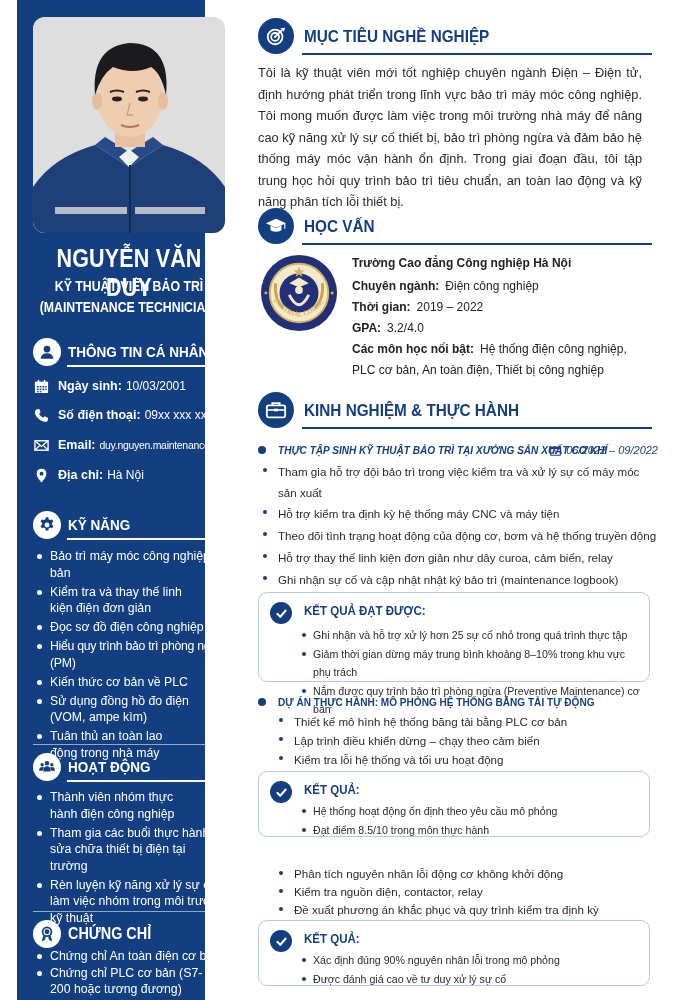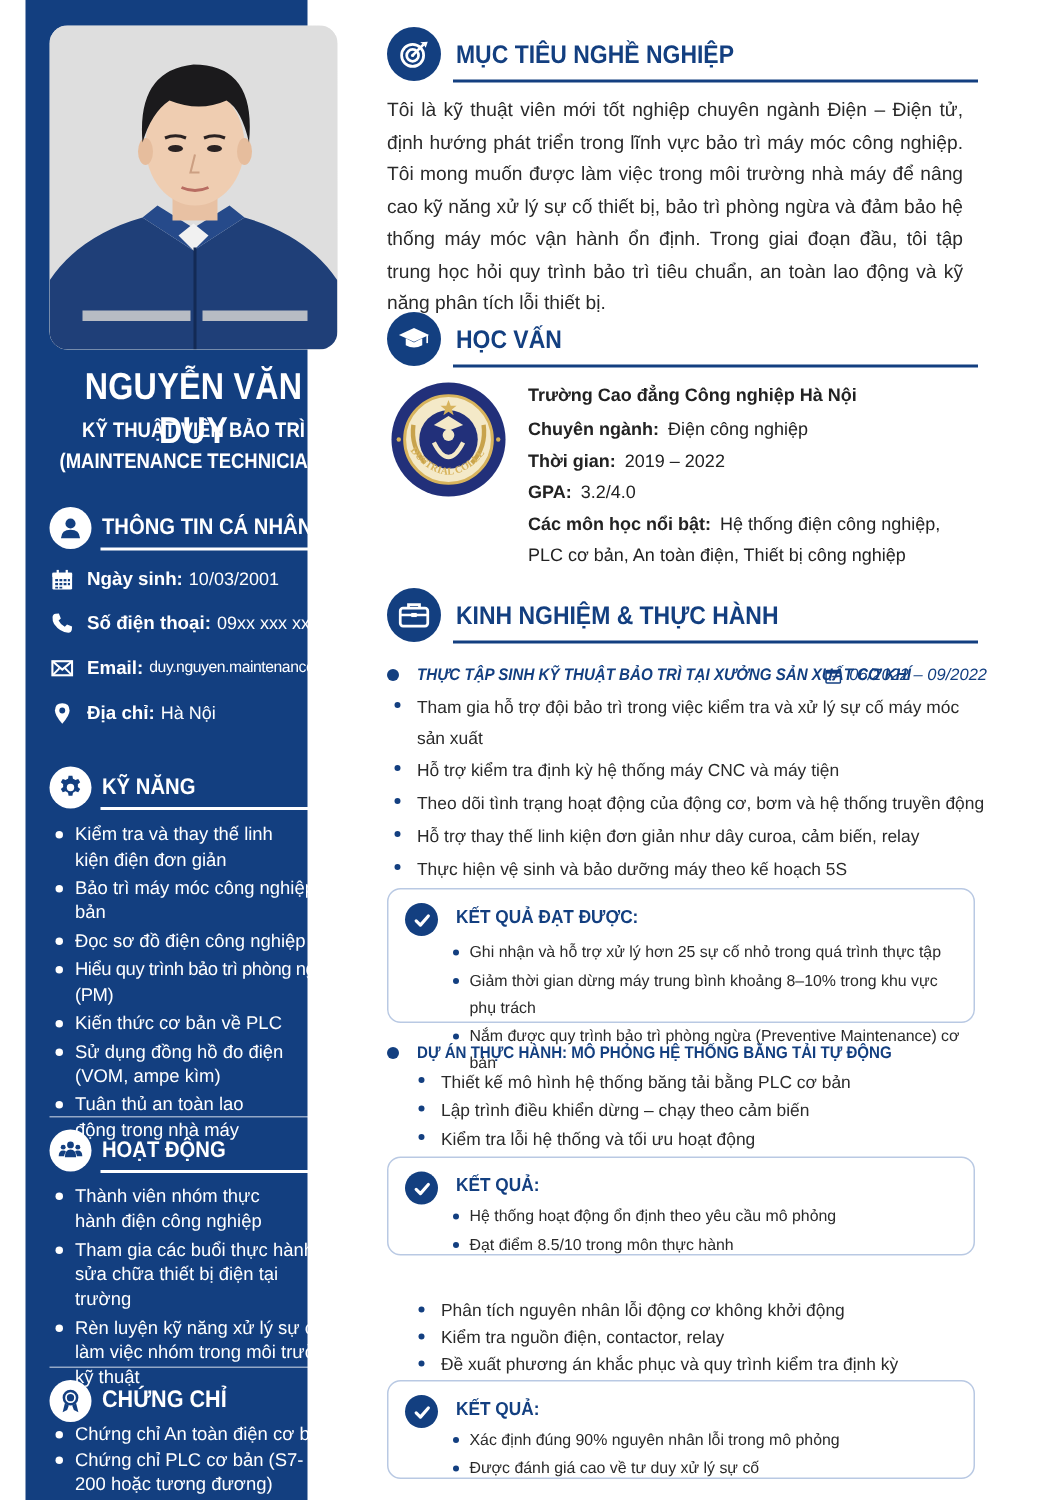--- a/index.html
+++ b/index.html
@@ -223,22 +223,22 @@
       <svg viewBox="0 0 24 24">
           <path fill="#133f80" d="M10.3 1.5 h3.4 l0.5 2.7 a8 8 0 0 1 2.1 1.2 l2.6-0.9 1.7 2.9-2.1 1.8 a8 8 0 0 1 0 2.4 l2.1 1.8-1.7 2.9-2.6-0.9 a8 8 0 0 1-2.1 1.2 l-0.5 2.7 h-3.4 l-0.5-2.7 a8 8 0 0 1-2.1-1.2 l-2.6 0.9-1.7-2.9 2.1-1.8 a8 8 0 0 1 0-2.4 L3.4 7.4 5.1 4.5 l2.6 0.9 a8 8 0 0 1 2.1-1.2 Z"></path>
           <circle cx="12" cy="12" r="3.3" fill="#fff"></circle>
         </svg>
     </div>
     <div class="title">KỸ NĂNG</div>
     <div class="rule"></div>
   </div>
 
   <ul class="side-list" style="top:548px;">
+    <li>Bảo trì máy móc công nghiệp cơ bản</li>
     <li style="padding-right:40px;">Kiểm tra và thay thế linh kiện điện đơn giản</li>
-    <li>Bảo trì máy móc công nghiệp cơ bản</li>
     <li>Đọc sơ đồ điện công nghiệp</li>
     <li style="letter-spacing:-0.3px;">Hiểu quy trình bảo trì phòng ngừa (PM)</li>
     <li>Kiến thức cơ bản về PLC</li>
     <li style="padding-right:45px;">Sử dụng đồng hồ đo điện (VOM, ampe kìm)</li>
     <li style="padding-right:45px;">Tuân thủ an toàn lao động trong nhà máy</li>
   </ul>
   <div class="side-sep" style="top:744px;"></div>
 
   <div class="side-head" style="top:753px;">
     <div class="circ">
@@ -370,20 +370,21 @@
         </svg>
       <span>06/2022 – 09/2022</span>
     </span>
   </div>
 
   <ul class="main-list exp1">
     <li>Tham gia hỗ trợ đội bảo trì trong việc kiểm tra và xử lý sự cố máy móc sản xuất</li>
     <li>Hỗ trợ kiểm tra định kỳ hệ thống máy CNC và máy tiện</li>
     <li>Theo dõi tình trạng hoạt động của động cơ, bơm và hệ thống truyền động</li>
     <li>Hỗ trợ thay thế linh kiện đơn giản như dây curoa, cảm biến, relay</li>
+    <li>Ghi nhận sự cố và cập nhật nhật ký bảo trì (maintenance logbook)</li>
     <li>Thực hiện vệ sinh và bảo dưỡng máy theo kế hoạch 5S</li>
   </ul>
 
   <div class="result-box" style="top:592px; height:90px;">
     <div class="check">
         <svg viewBox="0 0 16 16">
           <path d="M3 8.5 L6.5 12 L13 4.5" stroke="#fff" stroke-width="2.6" fill="none" stroke-linecap="round" stroke-linejoin="round"></path>
         </svg>
       </div>
     <div class="rt">KẾT QUẢ ĐẠT ĐƯỢC:</div>

